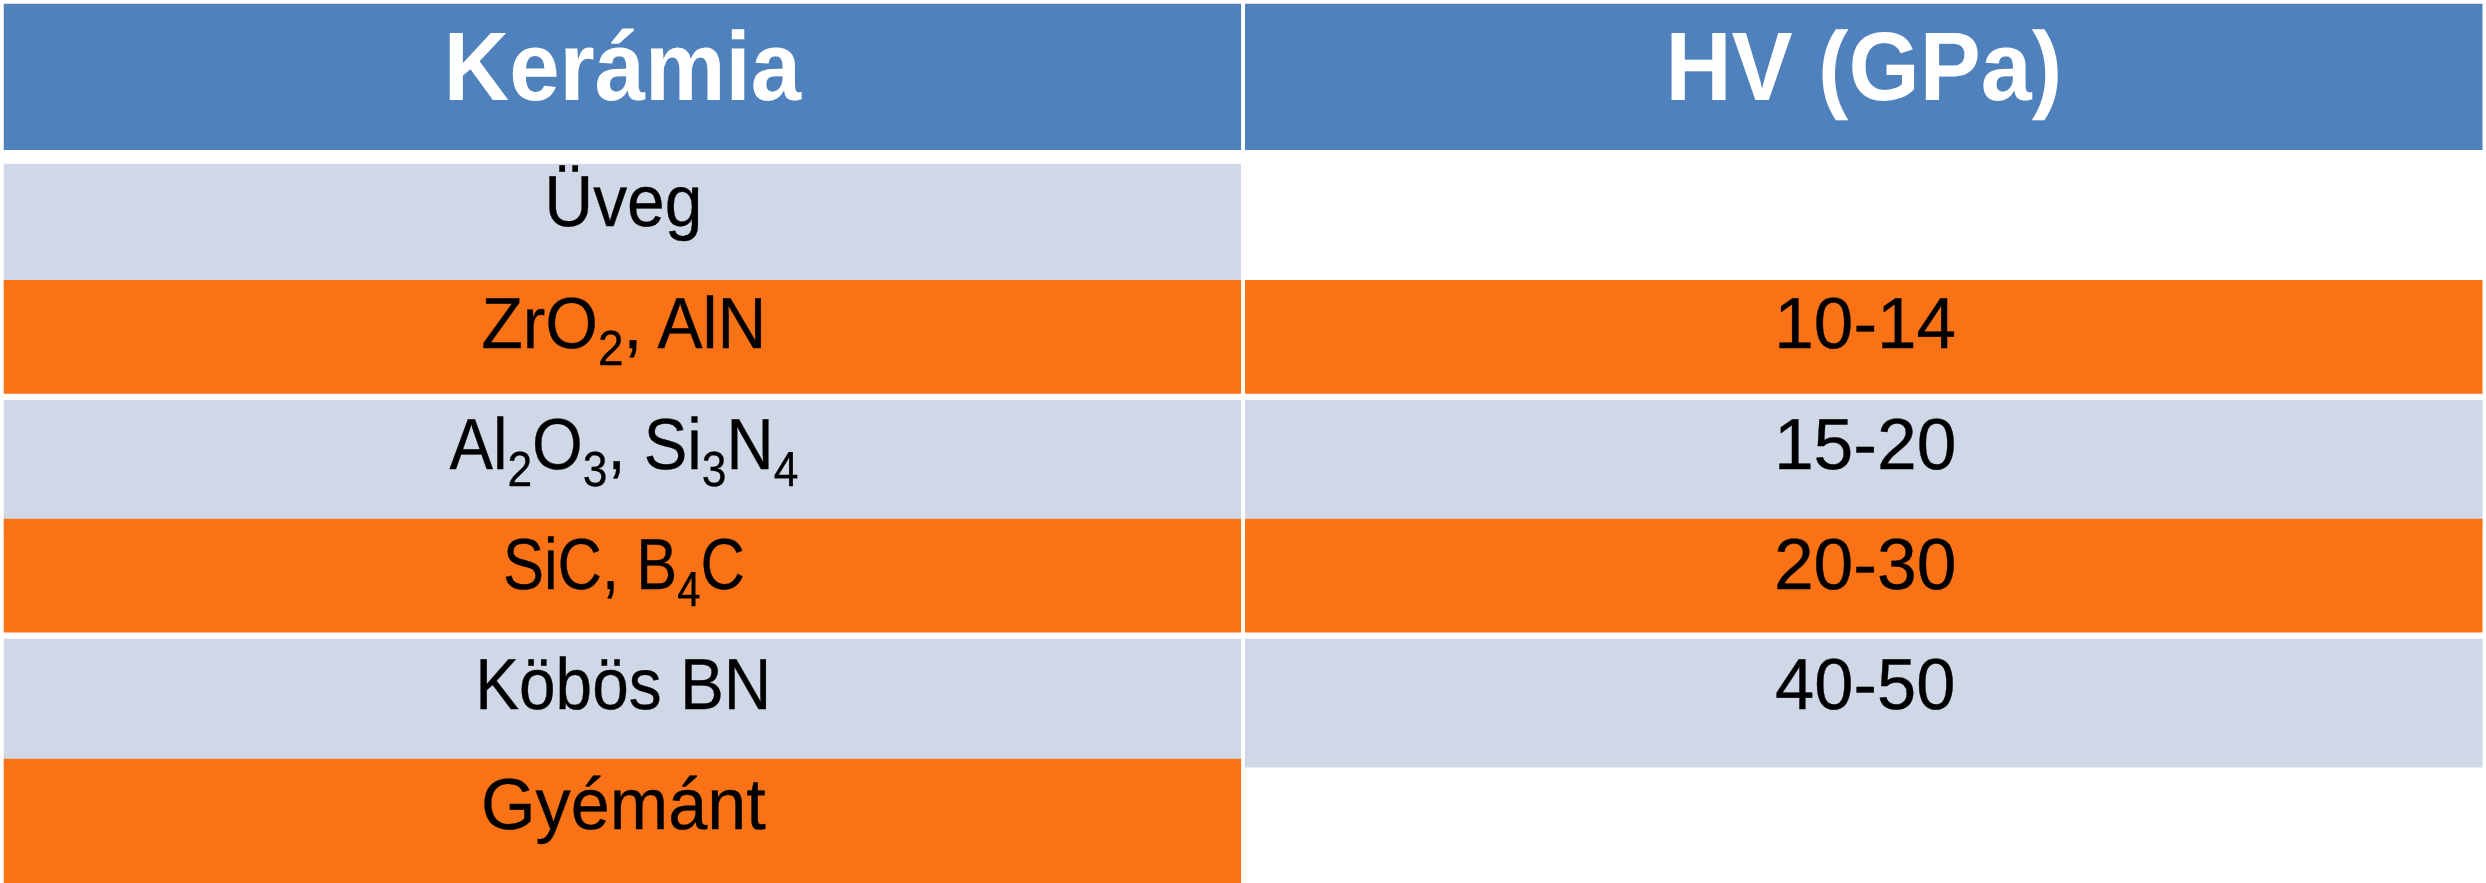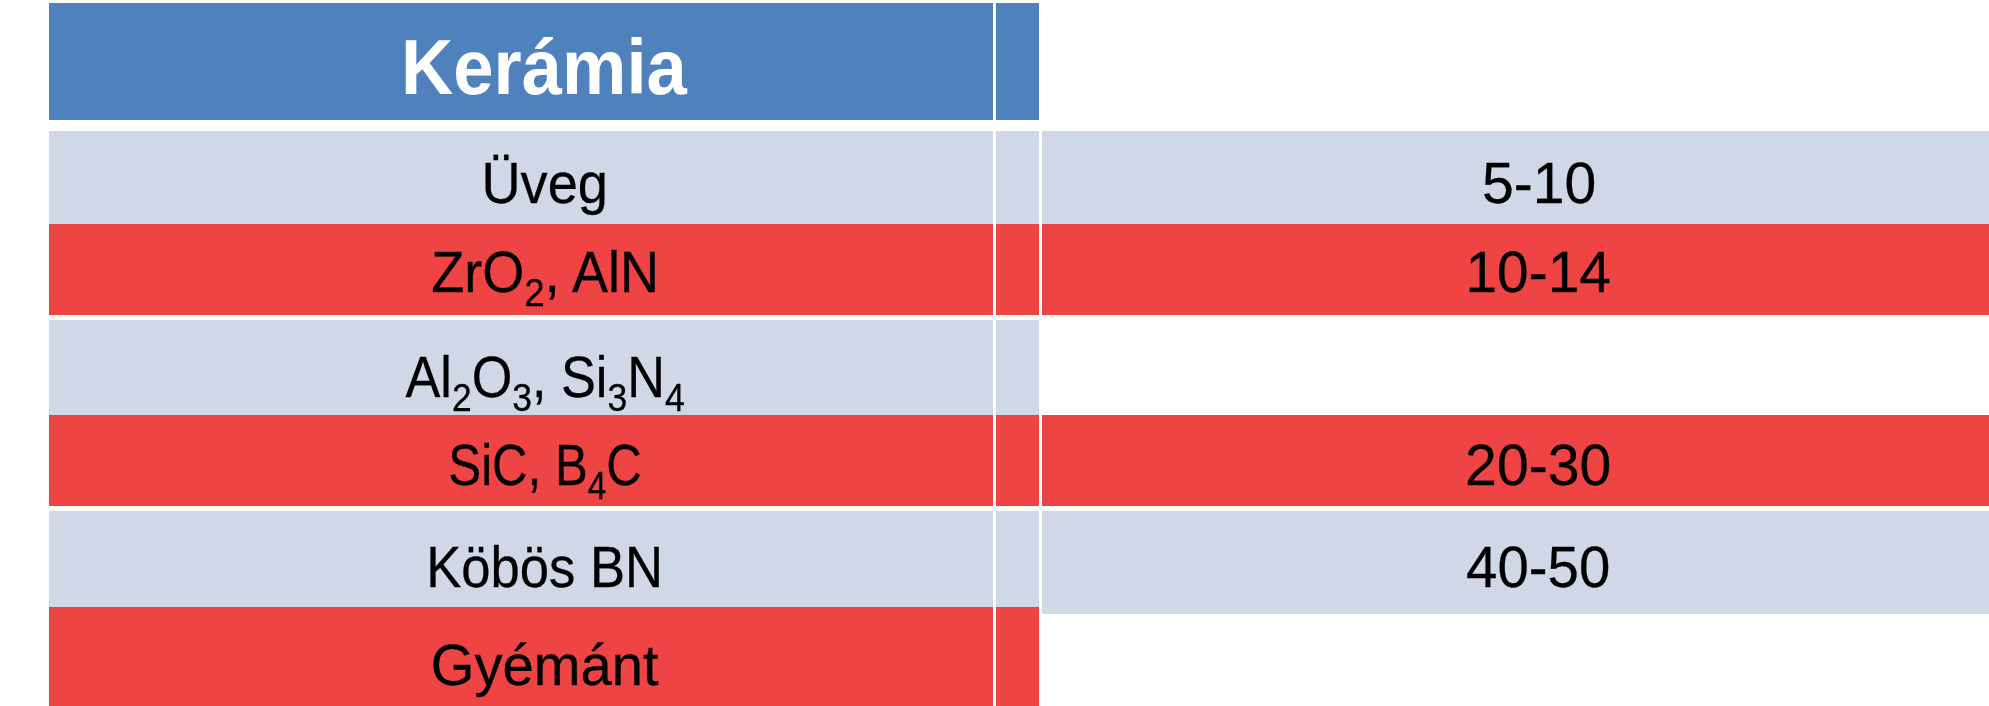--- a/index.html
+++ b/index.html
@@ -26,24 +26,23 @@
   .row {
     position: absolute;
     left: 3px;
     width: 1983px;
   }
   .cell {
     position: absolute;
     top: 0;
     bottom: 0;
     display: flex;
-    align-items: center;
+    align-items: flex-start;
     justify-content: center;
     overflow: hidden;
-    margin-left: 46px;
   }
   .col-1 { left: 0px;     width: 989.5px; }
   .col-2 { left: 993.3px; width: 989.7px; }
   .col-gap {
     position: absolute;
     top: 0; bottom: 0;
     left: 989.5px;
     width: 3.8px;
     background: #ffffff;
   }
@@ -60,21 +59,21 @@
     white-space: nowrap;
     transform: scaleX(0.93);
     padding-top: 11px;
   }
   .header-text.hdr-material { transform: scaleX(0.928); }
   .header-text.hdr-hardness { transform: scaleX(0.939); }
 
   
   .row-body { height: 90.4px; }
   .band-dark .cell { background: #D0D8E8; }
-  .band-light .cell { background: #ef4444; }
+  .band-light .cell { background: #f97316; }
   .body-text {
     display: block;
     font-size: 58px;
     font-weight: normal;
     color: #000000;
     line-height: 1;
     white-space: nowrap;
     padding-top: 3px;
     -webkit-text-stroke: 0.3px #000000;
   }
@@ -107,45 +106,48 @@
 </head>
 <body>
 
 <div class="table">
 
   <div class="row row-header">
     <div class="cell col-1">
       <span class="header-text hdr-material">Kerámia</span>
     </div>
     <div class="col-gap"></div>
+    <div class="cell col-2">
+      <span class="header-text hdr-hardness">HV (GPa)</span>
+    </div>
   </div>
 
 <div class="row row-body band-dark" style="top: 131px; height: 102px;">
       <div class="cell col-1">
         <span class="body-text mat-text mat-r0 vnudge-0">Üveg</span>
       </div>
       <div class="col-gap"></div>
-      <div class="cell col-2">
-        <span class="body-text val-text val-r0 vnudge-0">5-10</span>
-      </div>
     </div>
     <div class="row row-body band-light" style="top: 224.2px; height: 91px;">
       <div class="cell col-1">
         <span class="body-text mat-text mat-r1 vnudge-1">ZrO<sub>2</sub>, AlN</span>
       </div>
       <div class="col-gap"></div>
       <div class="cell col-2">
         <span class="body-text val-text val-r1 vnudge-1">10-14</span>
       </div>
     </div>
     <div class="row row-body band-dark" style="top: 319.8px; height: 107px;">
       <div class="cell col-1">
         <span class="body-text mat-text mat-r2 vnudge-2">Al<sub>2</sub>O<sub>3</sub>, Si<sub>3</sub>N<sub>4</sub></span>
       </div>
       <div class="col-gap"></div>
+      <div class="cell col-2">
+        <span class="body-text val-text val-r2 vnudge-2">15-20</span>
+      </div>
     </div>
     <div class="row row-body band-light" style="top: 414.9px; height: 91.6px; padding-left: 34px;">
       <div class="cell col-1">
         <span class="body-text mat-text mat-r3 vnudge-3">SiC, B<sub>4</sub>C</span>
       </div>
       <div class="col-gap"></div>
       <div class="cell col-2">
         <span class="body-text val-text val-r3 vnudge-3">20-30</span>
       </div>
     </div>

